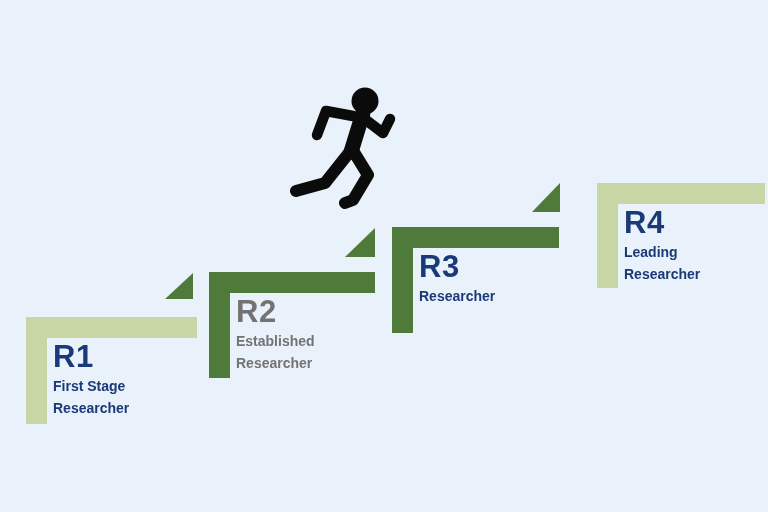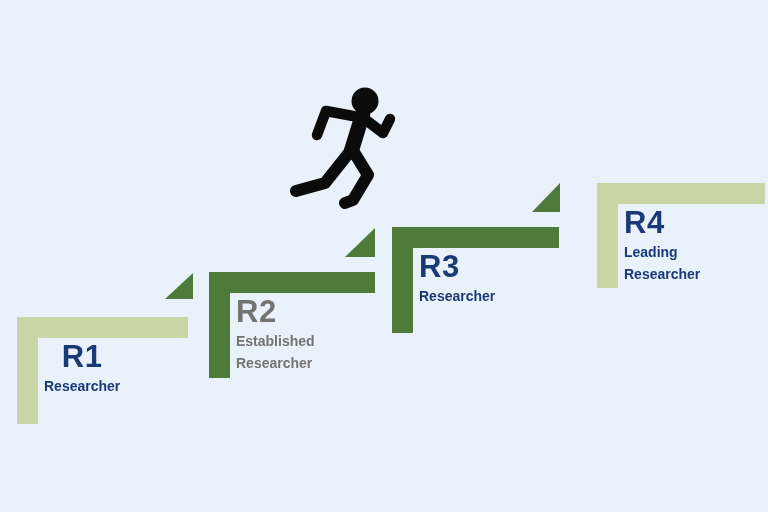--- a/index.html
+++ b/index.html
@@ -15,21 +15,21 @@
 
   
   .step { position: absolute; }
   .lshape {
     position: absolute;
     inset: 0;
     box-sizing: border-box;
     border-top: 21px solid;
     border-left: 21px solid;
   }
-  .step1 { left: 17px;  top: 317px; width: 171px; height: 107px; text-align: center; }
+  .step1 { left: 26px;  top: 317px; width: 171px; height: 107px; }
   .step2 { left: 209px; top: 272px; width: 166px; height: 106px; }
   .step3 { left: 392px; top: 227px; width: 167px; height: 106px; }
   .step4 { left: 574px; top: 183px; width: 168px; height: 105px; margin-left: 23px; }
 
   .label {
     position: absolute;
     left: 27px;
     top: 22px;
     white-space: nowrap;
   }
@@ -76,20 +76,21 @@
       <path d="M72 32 L93 48 L100 34" stroke-width="10.5"></path>
       <path d="M62 64 L78 90 L63 115 L55 118" stroke-width="12"></path>
       <path d="M62 64 L35 98 L6 106" stroke-width="12"></path>
     </g>
   </svg>
 
   <div class="step step1">
     <div class="lshape" style="border-color: rgb(199, 214, 164);"></div>
     <div class="label" style="color: rgb(26, 57, 119);">
       <div class="code">R1</div>
+      <div class="sub">First Stage</div>
       <div class="sub">Researcher</div>
     </div>
   </div>
 
   <div class="step step2">
     <div class="lshape" style="border-color: rgb(78, 123, 57);"></div>
     <div class="label" style="color: #737373;">
       <div class="code">R2</div>
       <div class="sub">Established</div>
       <div class="sub">Researcher</div>

